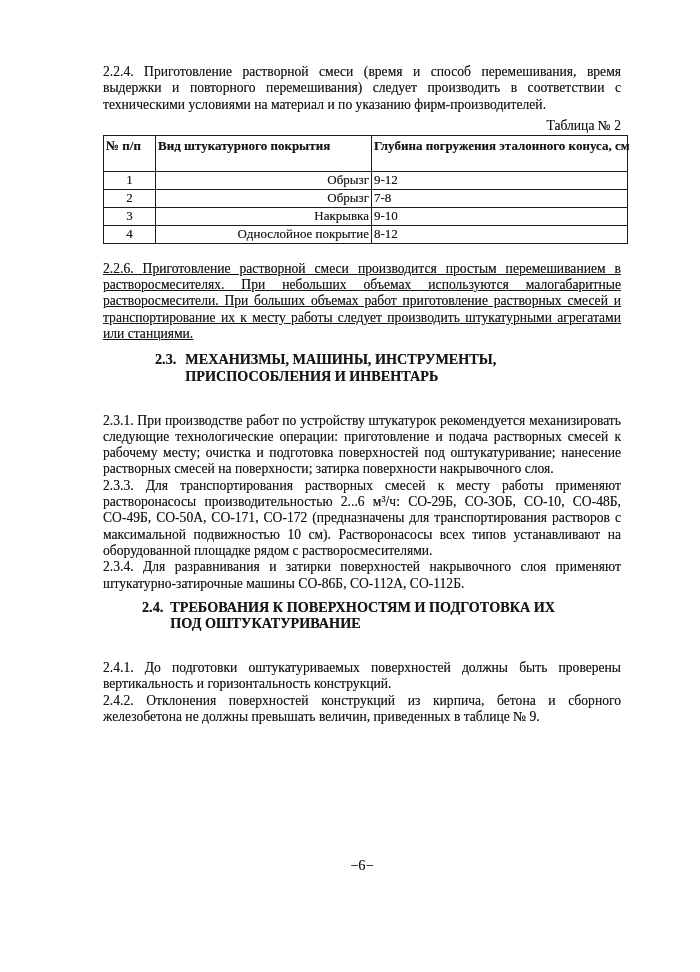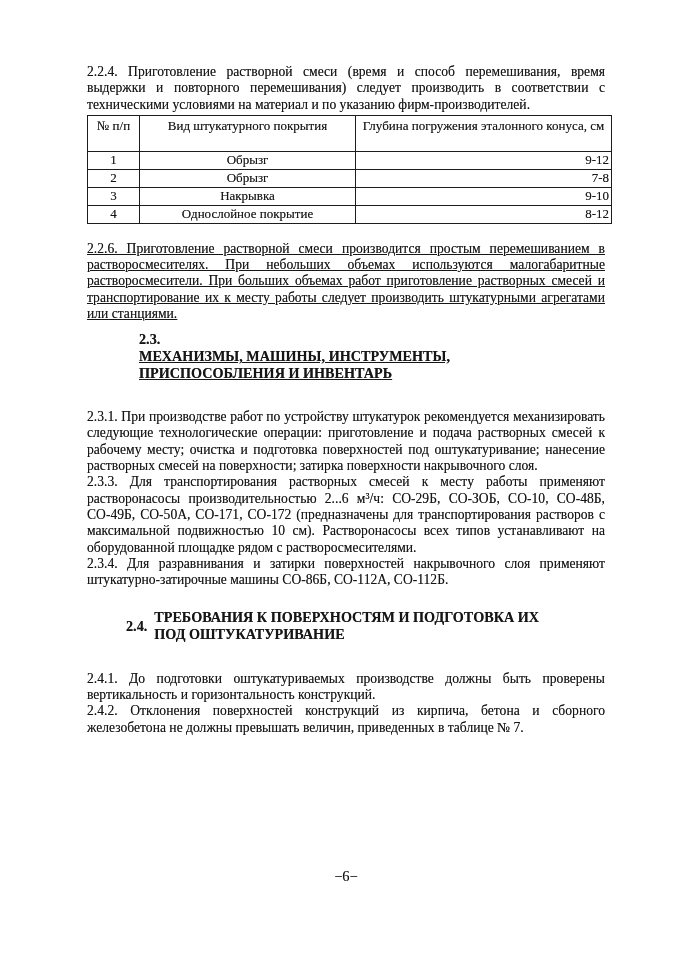--- a/index.html
+++ b/index.html
@@ -15,21 +15,21 @@
     color: #161616;
   }
   .page {
     position: relative;
     width: 700px;
     height: 972px;
     background: #ffffff;
   }
   .content {
     position: absolute;
-    left: 87px;
+    left: 103px;
     top: 64px;
     width: 518px;
   }
   .para {
     font-size: 13.6px;
     line-height: 16.3px;
     text-align: justify;
     margin: 0;
     text-shadow: 0 0 0.5px rgba(20,20,20,0.55);
   }
@@ -47,64 +47,65 @@
     table-layout: fixed;
   }
   table.t2 th, table.t2 td {
     border: 1.5px solid #1c1c1c;
     font-size: 13px;
     line-height: 14.5px;
     padding: 1px 2px;
     text-shadow: 0 0 0.5px rgba(20,20,20,0.5);
   }
   table.t2 th {
-    font-weight: normal;
-    text-align: center;
+    font-weight: bold;
+    text-align: left;
     vertical-align: top;
     padding-top: 3px;
     height: 31px;
   }
   th.col-num { width: 47px; }
   th.col-kind { width: 211px; }
   th.col-depth { width: 251px; white-space: nowrap; margin-top: 8px; }
   table.t2 td { height: 15px; }
   td.c-num { text-align: center; }
-  td.c-kind { text-align: center; padding-left: 7px; }
-  td.c-depth { text-align: right; margin-top: 20px; }
+  td.c-kind { text-align: right; padding-left: 7px; }
+  td.c-depth { text-align: left; margin-top: 20px; }
   .heading {
     display: flex;
     font-weight: bold;
     font-size: 14.2px;
     line-height: 16.6px;
     text-shadow: 0 0 0.6px rgba(20,20,20,0.6);
   }
   .heading .h-num { flex: 0 0 auto; }
-  .h23 { margin-top: 9px; margin-left: 52px; flex-direction: column; }
+  .h23 { margin-top: 9px; margin-left: 52px; }
   .h23 .h-num { margin-right: 9px; }
-  .h23 .h-text { width: 437px; text-decoration: underline; }
-  .h24 { margin-top: 21px; margin-left: 39px; align-items: center; }
+  .h23 .h-text { width: 437px; }
+  .h24 { margin-top: 7px; margin-left: 39px; }
   .h24 .h-num { margin-right: 7px; }
   .h24 .h-text { width: 402px; }
   .mt-after-table { margin-top: 17px; text-decoration: underline; }
   .mt-after-head { margin-top: 28px; }
   .page-number {
     margin-top: 132px;
     text-align: center;
     font-size: 14.5px;
     text-shadow: 0 0 0.5px rgba(20,20,20,0.55);
   }
 </style>
 </head>
 <body>
 
 <div class="page">
   <div class="content">
 
     <p class="para">2.2.4. Приготовление растворной смеси (время и способ перемешивания, время выдержки и повторного перемешивания) следует производить в соответствии с техническими условиями на материал и по указанию фирм-производителей.</p>
 
+    <div class="tbl-label">Таблица № 2</div>
 
     <table class="t2">
       <thead>
         <tr>
           <th class="col-num">№ п/п</th>
           <th class="col-kind">Вид штукатурного покрытия</th>
           <th class="col-depth">Глубина погружения эталонного конуса, см</th>
         </tr>
       </thead>
       <tbody>
@@ -140,19 +141,19 @@
 
     <p class="para mt-after-head">2.3.1. При производстве работ по устройству штукатурок рекомендуется механизировать следующие технологические операции: приготовление и подача растворных смесей к рабочему месту; очистка и подготовка поверхностей под оштукатуривание; нанесение растворных смесей на поверхности; затирка поверхности накрывочного слоя.</p>
     <p class="para">2.3.3. Для транспортирования растворных смесей к месту работы применяют растворонасосы производительностью 2...6 м³/ч: СО-29Б, СО-ЗОБ, СО-10, СО-48Б, СО-49Б, СО-50А, СО-171, СО-172 (предназначены для транспортирования растворов с максимальной подвижностью 10 см). Растворонасосы всех типов устанавливают на оборудованной площадке рядом с растворосмесителями.</p>
     <p class="para">2.3.4. Для разравнивания и затирки поверхностей накрывочного слоя применяют штукатурно-затирочные машины СО-86Б, СО-112А, СО-112Б.</p>
 
     <div class="heading h24">
       <span class="h-num">2.4.</span>
       <span class="h-text">ТРЕБОВАНИЯ К ПОВЕРХНОСТЯМ И ПОДГОТОВКА ИХ ПОД ОШТУКАТУРИВАНИЕ</span>
     </div>
 
-    <p class="para mt-after-head">2.4.1. До подготовки оштукатуриваемых производстве должны быть проверены вертикальность и горизонтальность конструкций.</p>
-    <p class="para">2.4.2. Отклонения поверхностей конструкций из кирпича, бетона и сборного железобетона не должны превышать величин, приведенных в таблице № 7.</p>
+    <p class="para mt-after-head">2.4.1. До подготовки оштукатуриваемых поверхностей должны быть проверены вертикальность и горизонтальность конструкций.</p>
+    <p class="para">2.4.2. Отклонения поверхностей конструкций из кирпича, бетона и сборного железобетона не должны превышать величин, приведенных в таблице № 9.</p>
 
     <div class="page-number">−6−</div>
 
   </div>
 </div>
 
 </body></html>

